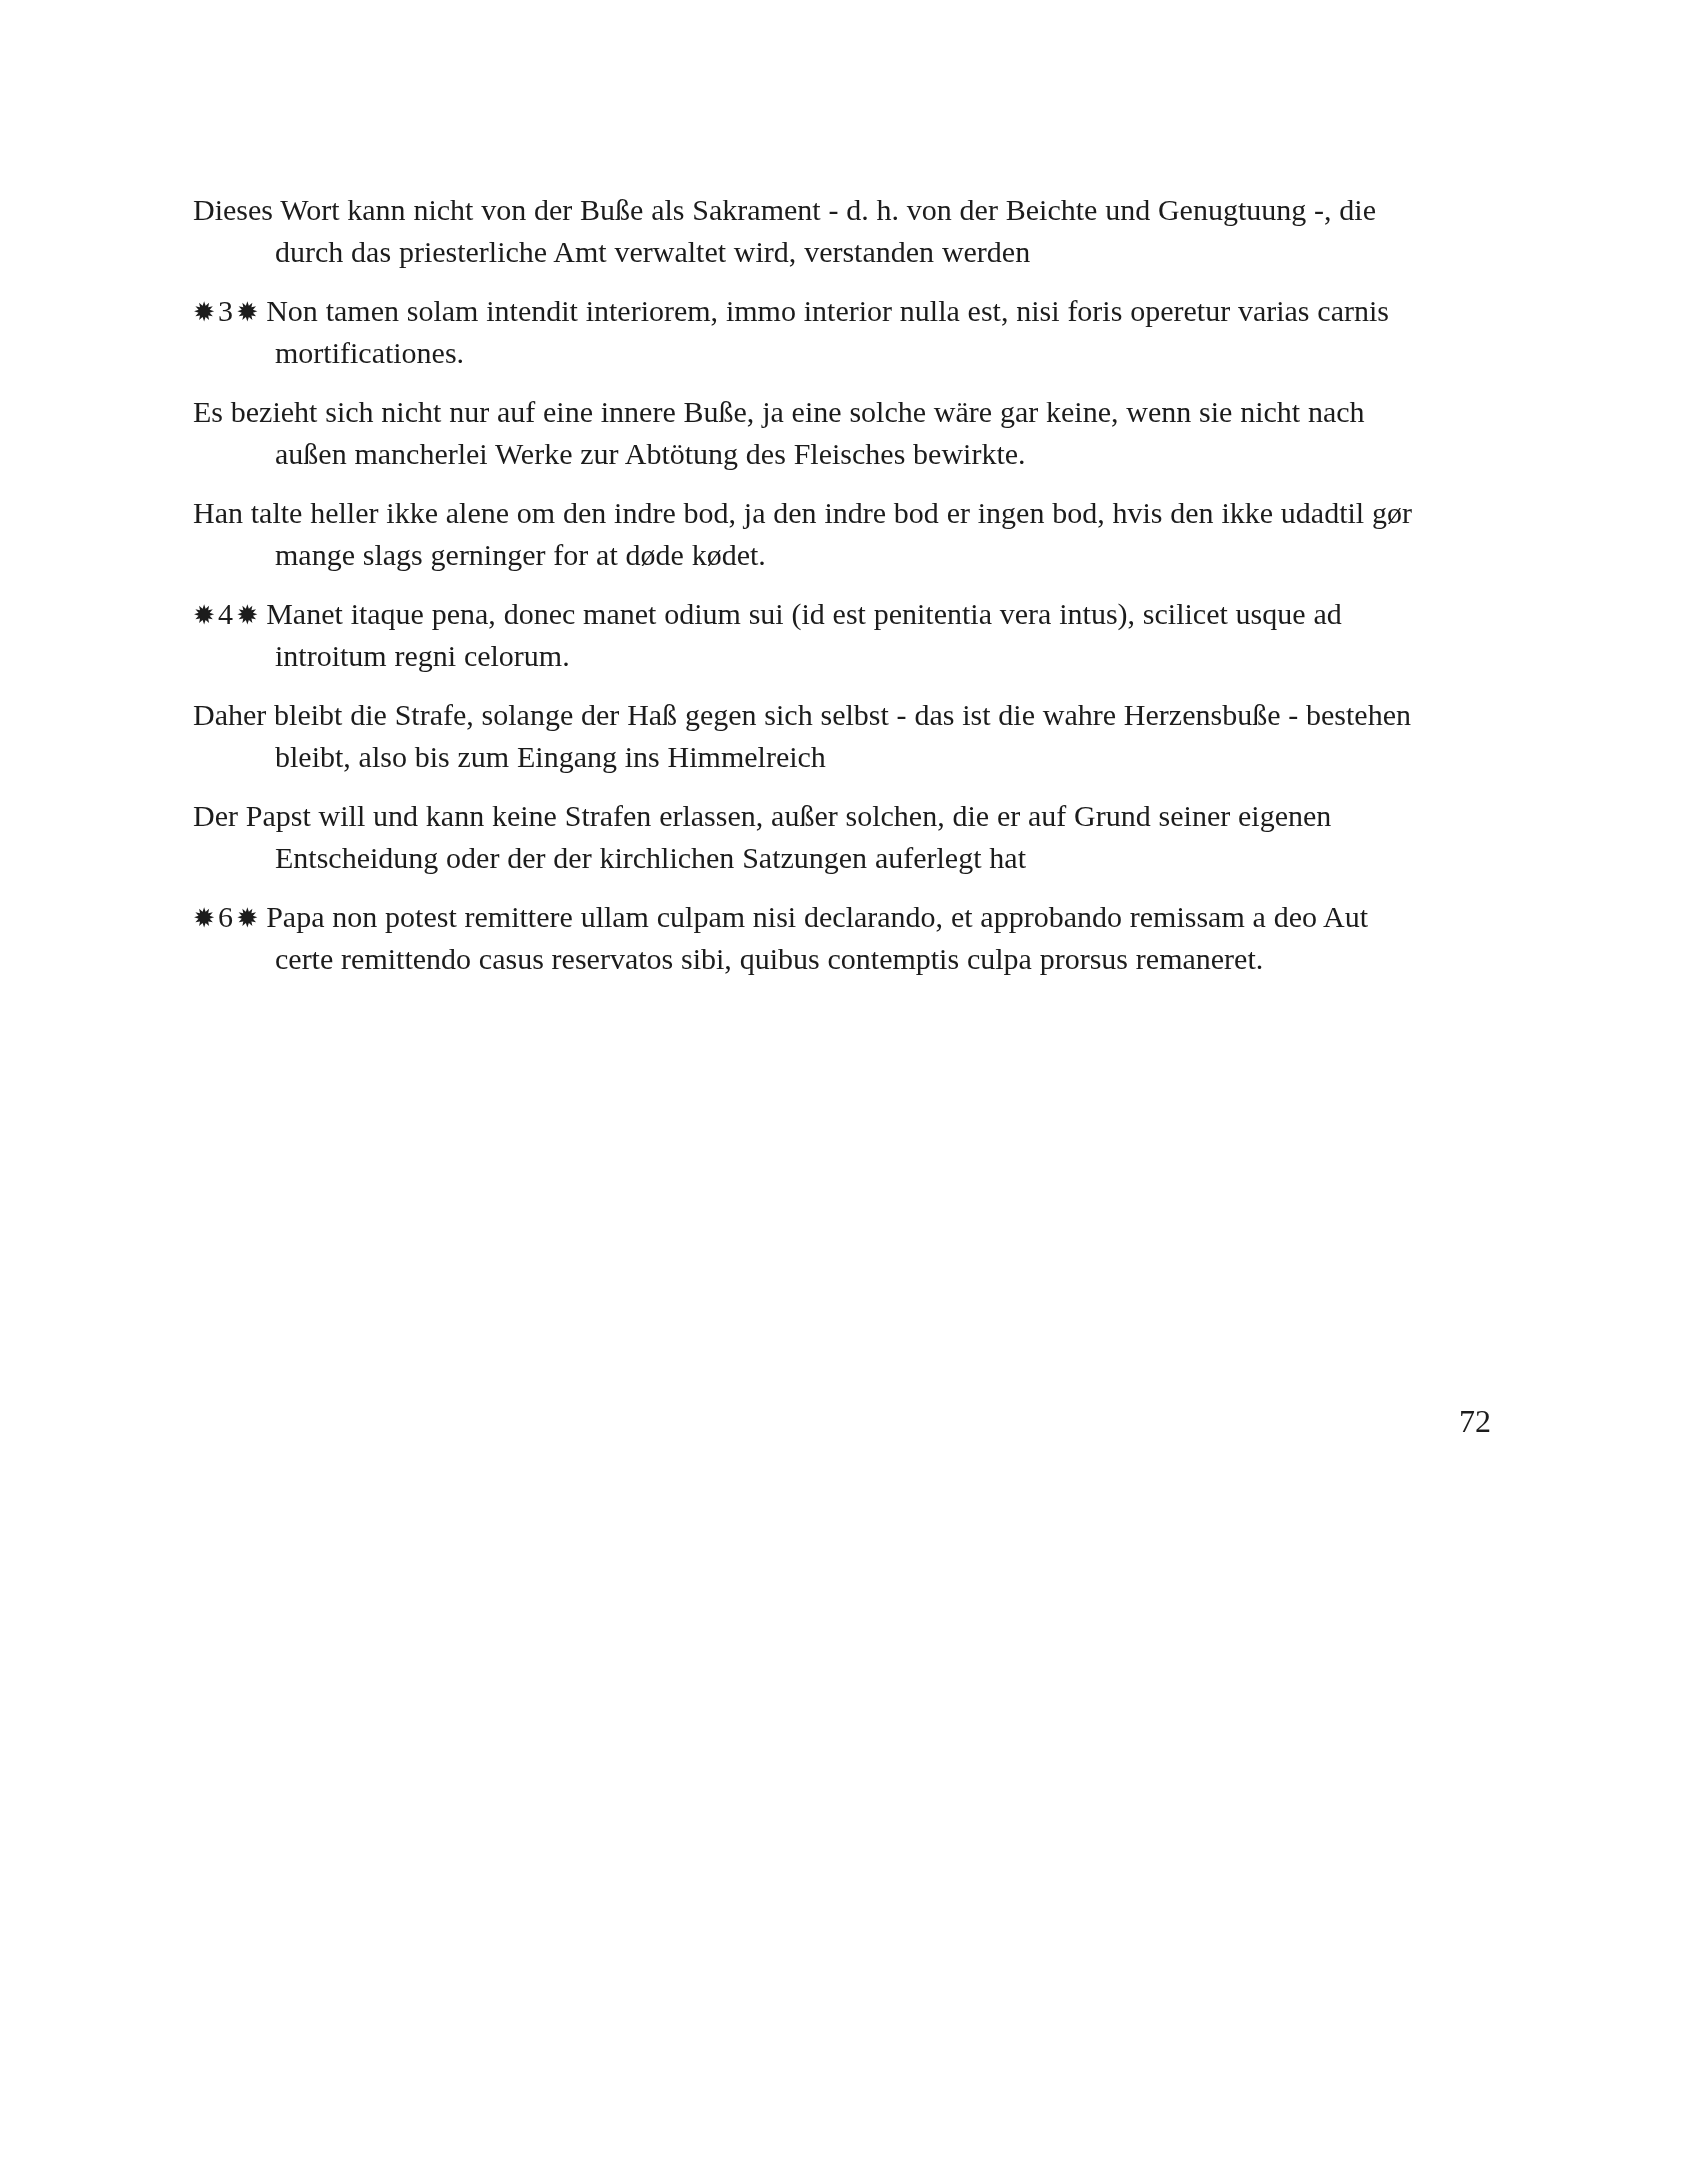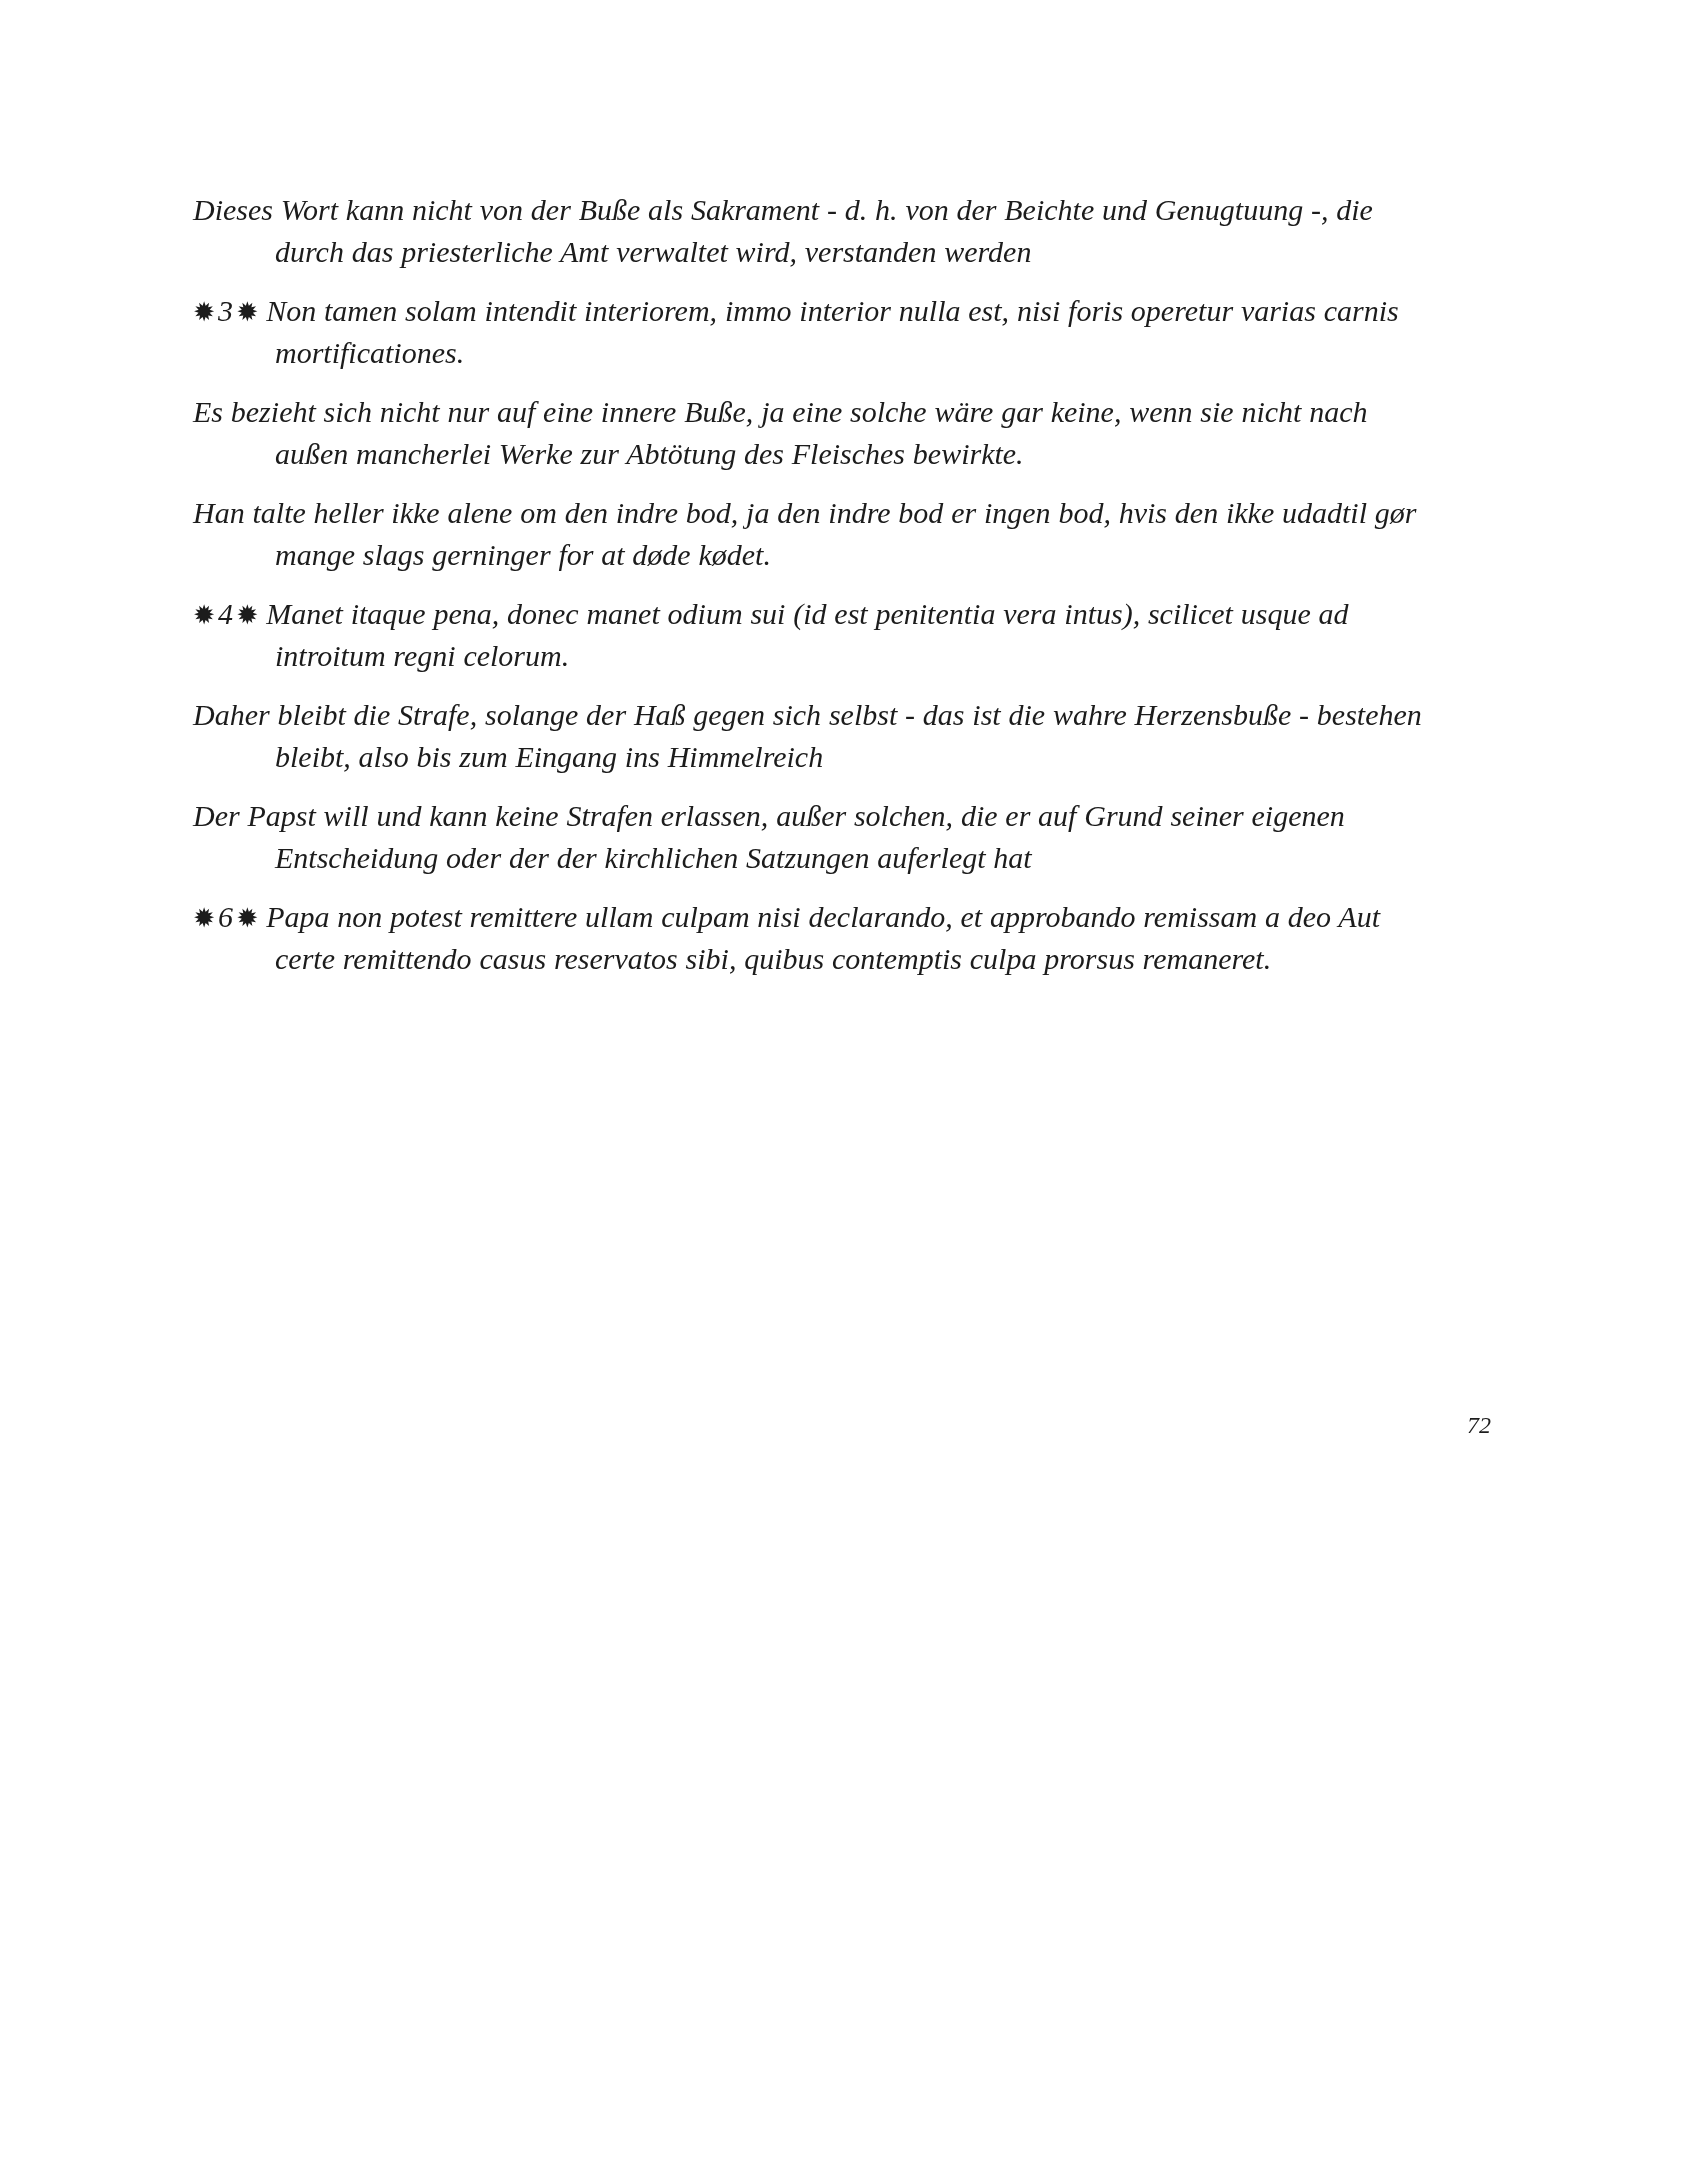--- a/index.html
+++ b/index.html
@@ -11,21 +11,20 @@
 
   .page {
     position: relative;
     width: 1687px;
     height: 1567px;
     background: #ffffff;
     margin: 0 auto;
     overflow: hidden;
     font-family: "Liberation Serif", "DejaVu Serif", serif;
     color: #1c1c1c;
-    font-style: italic;
     -webkit-font-smoothing: antialiased;
   }
 
   .text-block {
     position: absolute;
     left: 193px;
     top: 189px;
     width: 1231px;
   }
 
@@ -61,21 +60,21 @@
   }
 
   .thesis-number {
     font-size: 30px;
   }
 
   .page-number {
     position: absolute;
     right: 196px;
     bottom: 130px;
-    font-size: 24px;
+    font-size: 32px;
     line-height: 1;
     color: #1c1c1c;
     font-family: "Liberation Serif", "DejaVu Serif", serif;
   }
 </style>
 </head>
 <body>
 
 <div class="page">
 

